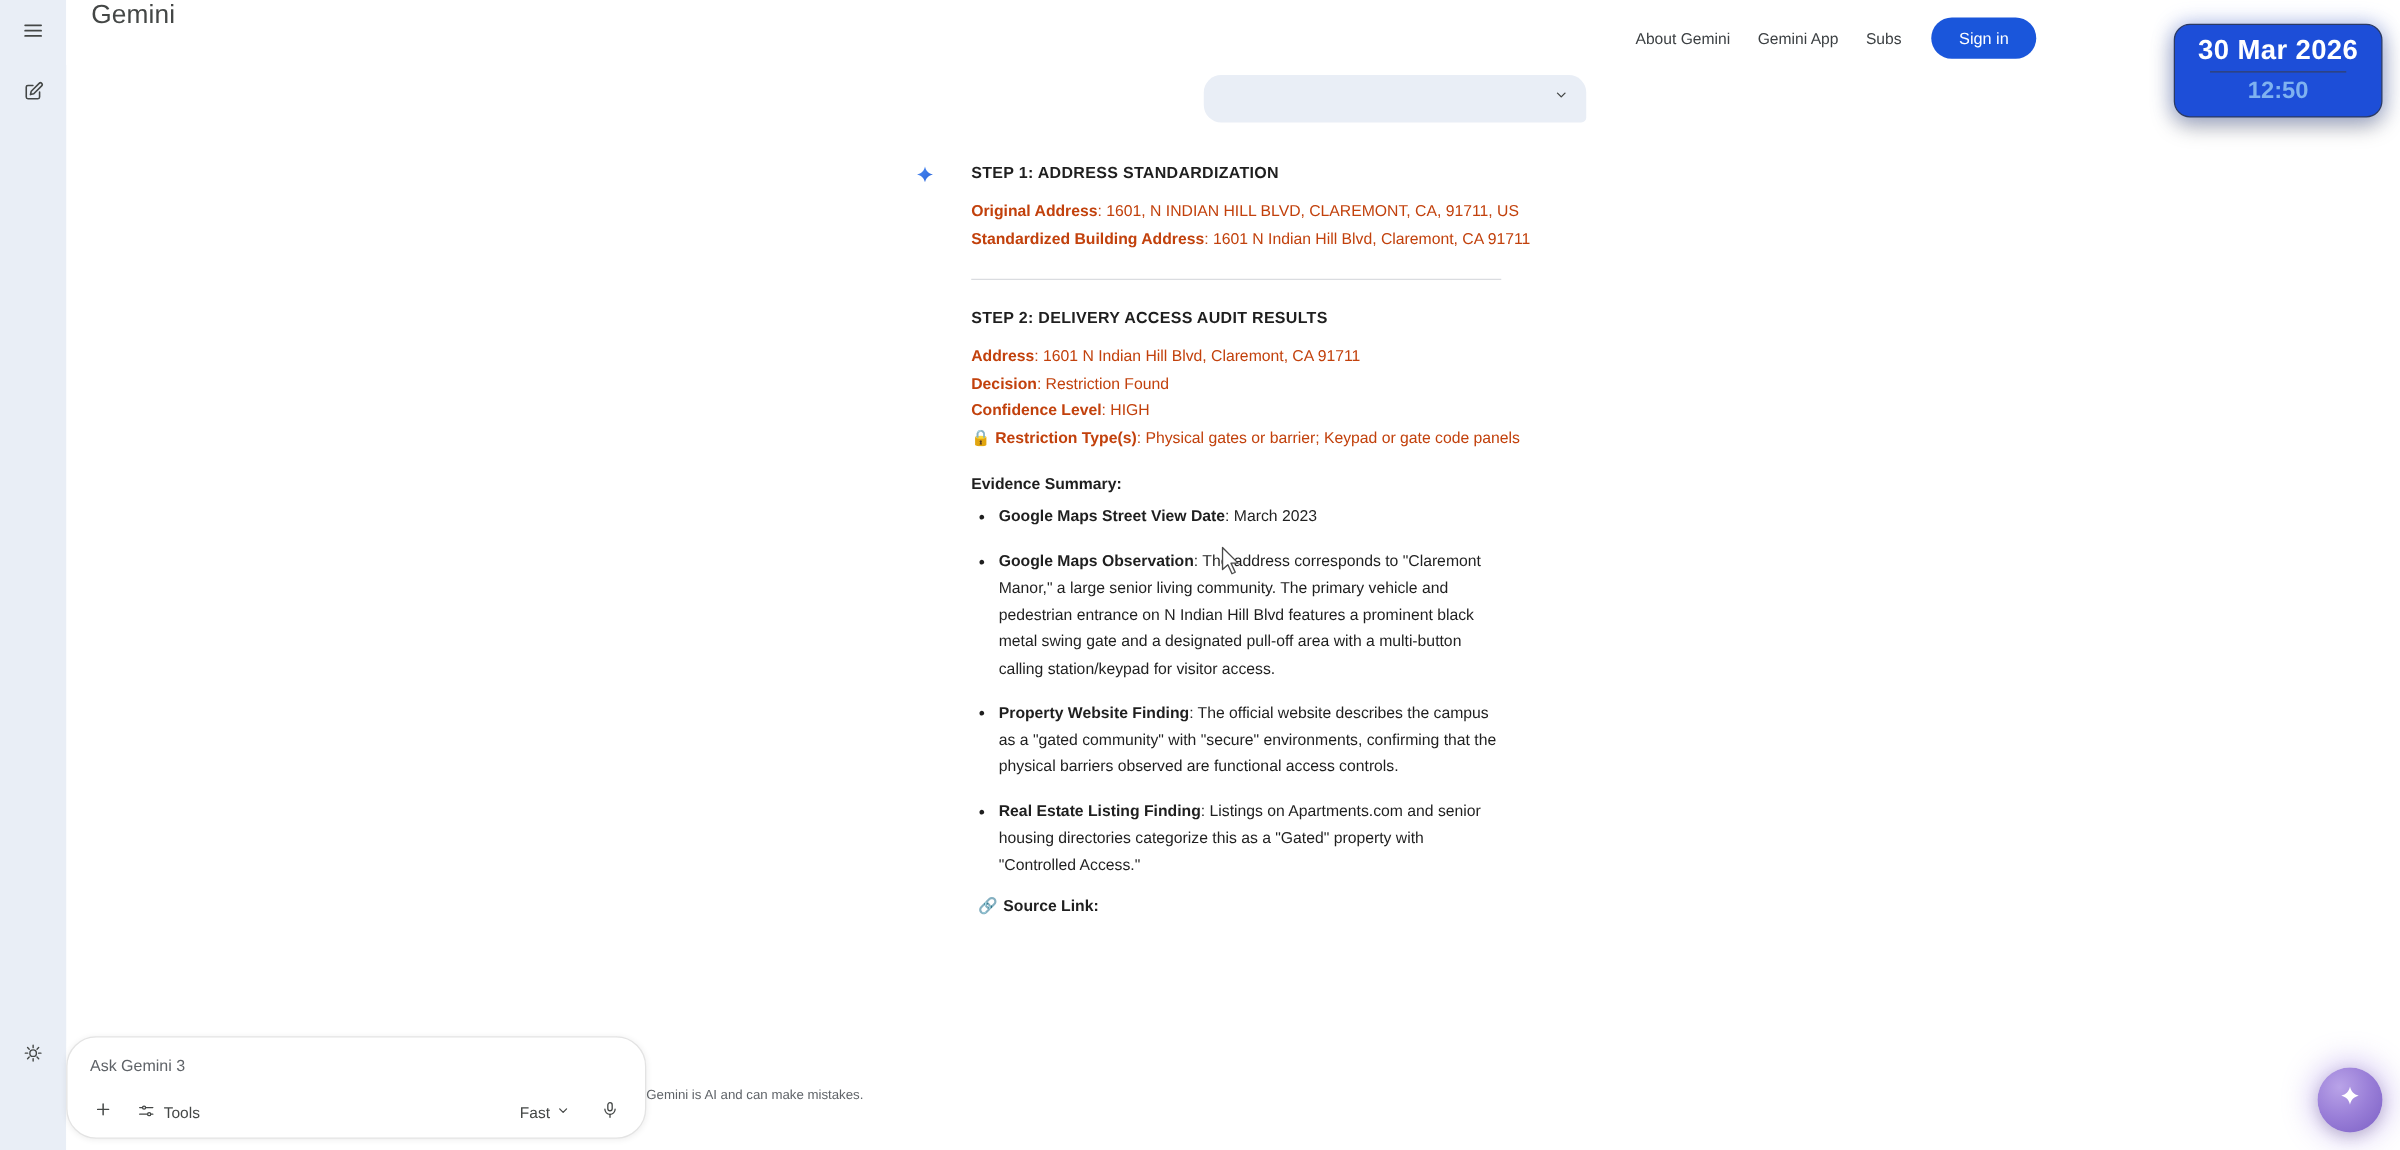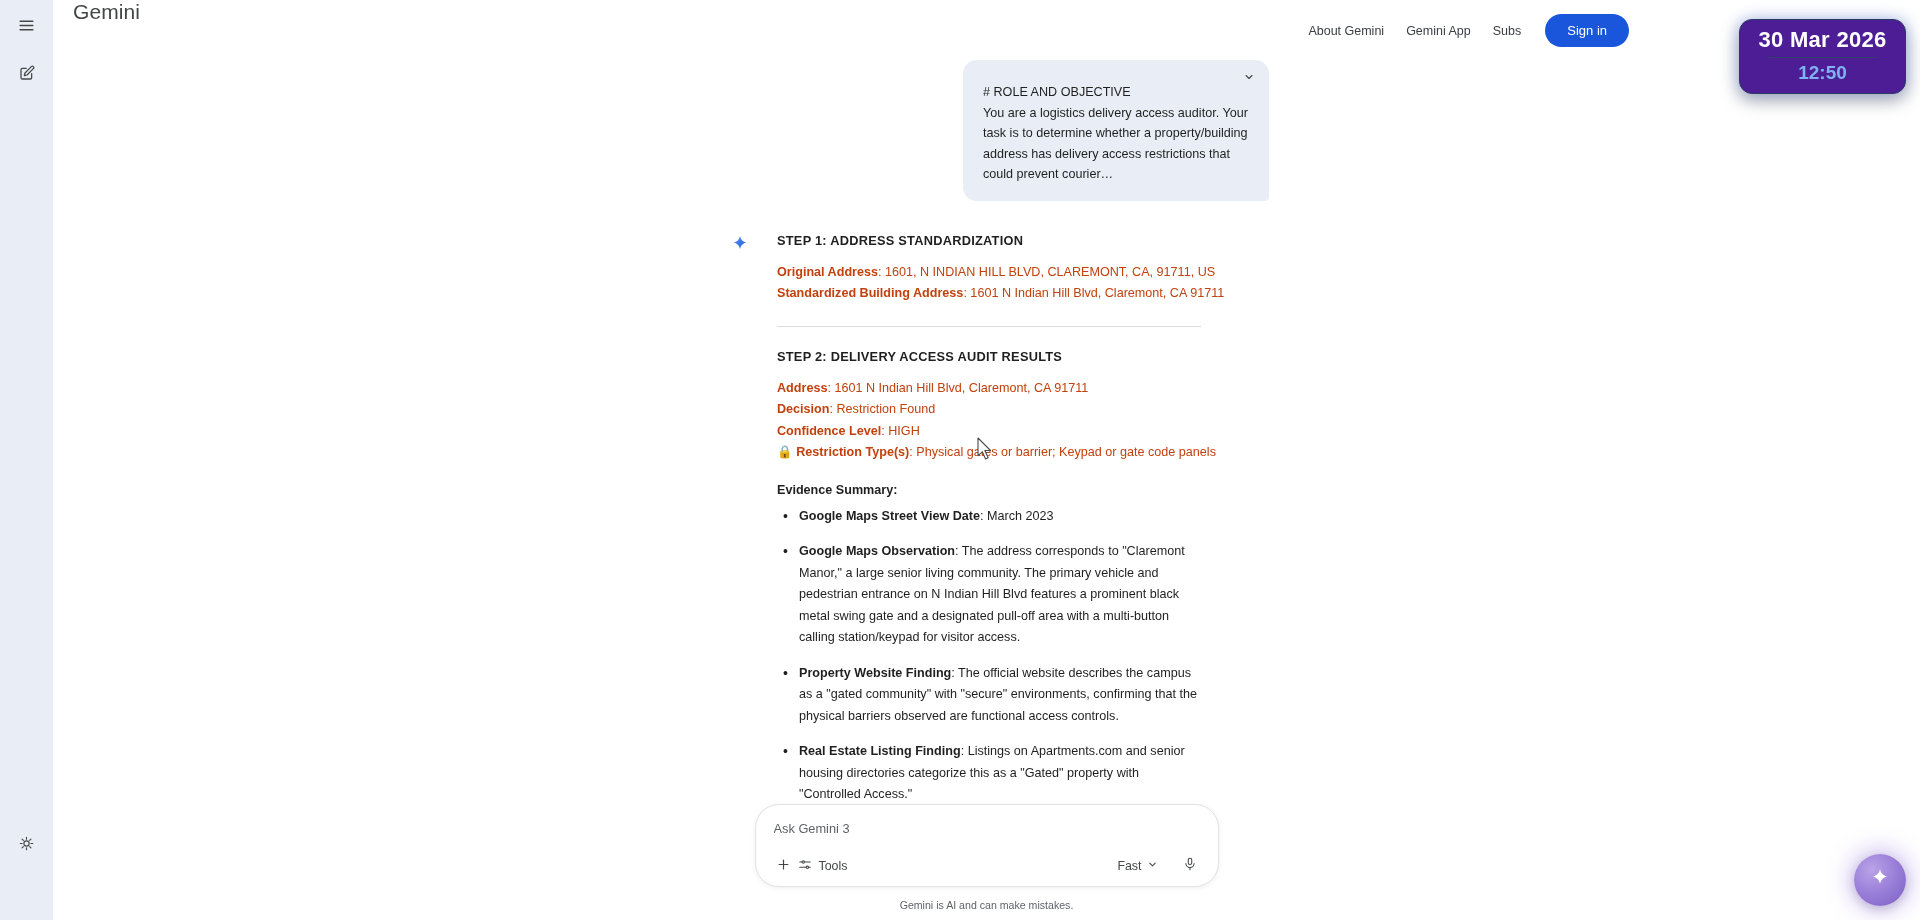--- a/index.html
+++ b/index.html
@@ -61,21 +61,21 @@
     font-family: inherit;
     cursor: pointer;
     margin-left: 2px;
   }
 
   
   .date-widget {
     position: absolute;
     right: 14px; top: 19px;
     width: 167px;
-    background: #4c1d95;
+    background: #1d4ed8;
     border: 1px solid #2b3a63;
     border-radius: 13px;
     box-shadow: 0 0 16px rgba(120,150,255,.45), 0 6px 18px rgba(0,0,0,.35);
     padding: 7px 10px 9px;
     text-align: center;
     z-index: 40;
   }
   .date-widget .dw-date {
     color: #ffffff;
     font-size: 22px;
@@ -193,21 +193,21 @@
     padding-left: 6px;
     margin-top: 2px;
   }
   .source-link .emj { margin-right: 4px; font-weight: normal; }
 
   
   .composer-wrap {
     position: absolute;
     left: 53px; bottom: 0;
     width: 1867px;
-    display: flex; flex-direction: column; align-items: center;
+    display: flex; align-items: center;
     padding-bottom: 9px;
     background: linear-gradient(to bottom, rgba(255,255,255,0) 0%, #ffffff 26%);
     z-index: 20;
   }
   .composer {
     width: 464px;
     background: #ffffff;
     border: 1px solid #e3e3e3;
     border-radius: 24px;
     box-shadow: 0 1px 5px rgba(0,0,0,.07);
@@ -219,21 +219,21 @@
     font-family: inherit;
     font-size: 12.8px;
     color: #1f1f1f;
     background: transparent;
     padding: 0 0 18px 2px;
   }
   .composer-input::placeholder { color: #5f6368; }
   .composer-row {
     display: flex; align-items: center;
   }
-  .cr-left { display: flex; align-items: center; gap: 0; }
+  .cr-left { display: flex; align-items: center; gap: 14px; }
   .cr-right { margin-left: auto; display: flex; align-items: center; gap: 14px; }
   .ic-btn {
     display: flex; align-items: center; justify-content: center;
     color: #444746; cursor: pointer;
     border-radius: 50%;
     width: 24px; height: 24px;
   }
   .tools-btn {
     display: flex; align-items: center; gap: 7px;
     font-size: 12.4px; color: #444746;
@@ -321,22 +321,20 @@
 
 <div class="conv">
   <div class="conv-inner">
 
     <div class="prompt-card">
       <span class="chev">
         <svg width="12" height="12" viewBox="0 0 24 24" fill="none" stroke="currentColor" stroke-width="2.2" stroke-linecap="round" stroke-linejoin="round">
             <polyline points="6 9 12 15 18 9"></polyline>
           </svg>
       </span>
-      <div class="prompt-text"># ROLE AND OBJECTIVE
-You are a logistics delivery access auditor. Your task is to determine whether a property/building address has delivery access restrictions that could prevent courier…</div>
     </div>
 
     <div class="response">
       <span class="gem-icon">
         <svg width="18" height="18" viewBox="0 0 24 24">
           <defs>
             <linearGradient id="gsg" x1="0" y1="0" x2="1" y2="1">
               <stop offset="0%" stop-color="#4d8df6"></stop>
                 <stop offset="100%" stop-color="#2a62d6"></stop>
             </linearGradient>

